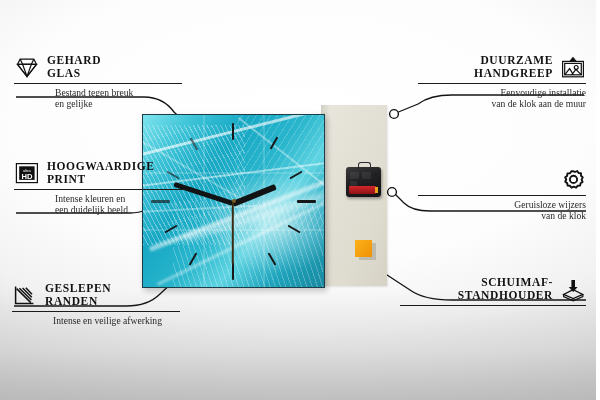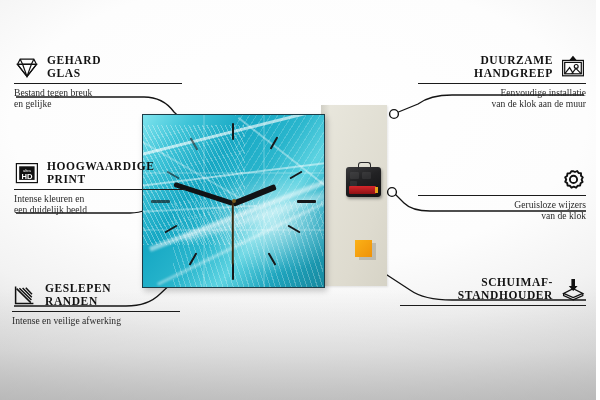--- a/index.html
+++ b/index.html
@@ -97,24 +97,24 @@
   }
 
   
   .callout{position:absolute;}
   .callout .head{display:flex;align-items:center;gap:7px;}
   .callout .ttl{
     font-weight:bold;font-size:11.5px;letter-spacing:.6px;color:#121212;
     line-height:13px;text-transform:uppercase;white-space:nowrap;
   }
   .callout .rule{height:0;border-top:1.3px solid #1b1b1b;margin:3px 0 3px;}
-  .callout .sub{font-size:9.6px;line-height:11.4px;color:#2a2a2a;}
+  .callout .sub{font-size:9.6px;line-height:11.4px;color:#2a2a2a;margin-left:41px;}
   .left .head{justify-content:flex-start;}
   .left .sub{text-align:left;}
-  .right .head{justify-content:flex-end;}
+  .right .head{justify-content:flex-end;align-items:flex-end;}
   .right .ttl{text-align:right;}
   .right .sub{text-align:right;}
   .ico{flex:0 0 auto;width:26px;height:24px;display:block;}
 
   svg.leader{position:absolute;left:0;top:0;width:600px;height:400px;pointer-events:none;}
 </style>
 </head>
 <body>
 
 <div id="stage">

